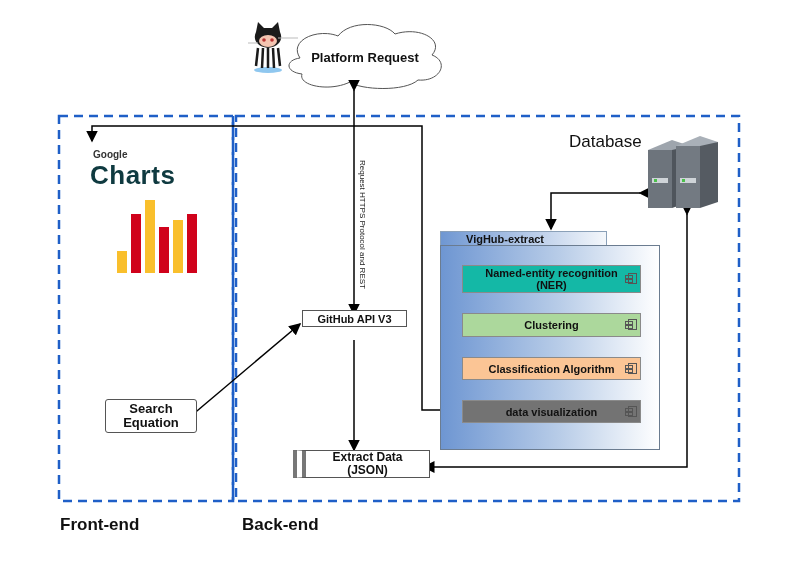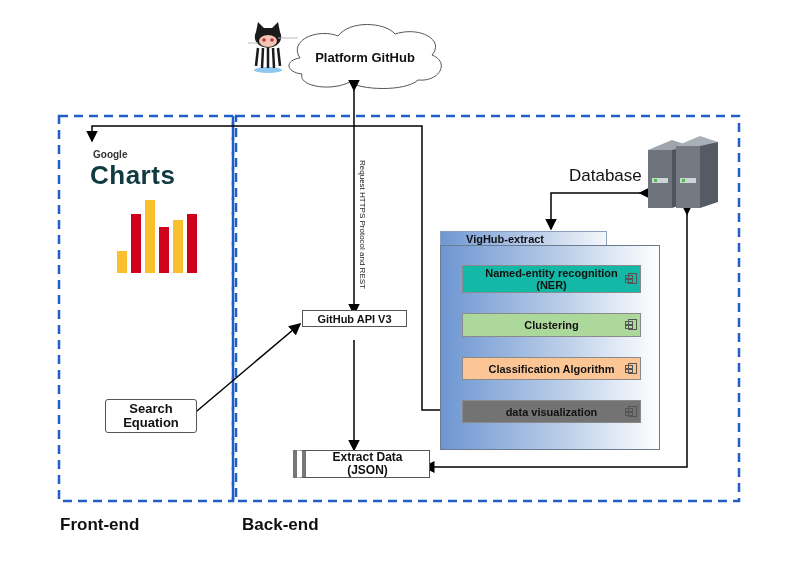--- a/index.html
+++ b/index.html
@@ -10,21 +10,21 @@
          display: flex; align-items: center; justify-content: center;
          text-align: center; font-weight: bold; color: #111; box-sizing: border-box; }
   .cloud-label { position: absolute; left: 300px; top: 50px; width: 130px; text-align: center;
                  font-weight: bold; font-size: 13px; color: #111; }
   .vertical-label { position: absolute; left: 358px; top: 160px; font-size: 8px; color: #222;
                     writing-mode: vertical-rl; white-space: nowrap; }
   .google-word { position: absolute; left: 93px; top: 149px; font-size: 10px; font-weight: bold;
                  color: #333; }
   .charts-word { position: absolute; left: 90px; top: 160px; font-size: 26px; font-weight: bold;
                  color: #0f3a40; letter-spacing: 0.5px; }
-  .db-label { position: absolute; left: 569px; top: 132px; font-size: 17px; color: #111; margin-top: 34px; }
+  .db-label { position: absolute; left: 569px; top: 132px; font-size: 17px; color: #111; }
   .section-label { position: absolute; font-size: 17px; font-weight: bold; color: #111; }
   .pkg-tab { position: absolute; left: 440px; top: 231px; width: 167px; height: 14px;
              border: 1px solid #8aa0b8; border-bottom: none;
              background: linear-gradient(to right, #6f97d2, #f4f7fb);
              font-size: 11px; font-weight: bold; color: #111; padding-left: 25px; box-sizing: border-box; line-height: 14px; }
   .pkg-body { position: absolute; left: 440px; top: 245px; width: 220px; height: 205px;
               border: 1px solid #6b7c90;
               background: linear-gradient(to right, #6e96d2 0%, #b9cde8 55%, #ffffff 100%); box-sizing: border-box; }
   .comp { position: absolute; left: 462px; width: 179px; border: 1px solid #8a8a8a;
           display: flex; align-items: center; justify-content: center; text-align: center;
@@ -94,21 +94,21 @@
     <polygon points="676,146 700,136 718,142 694,152" fill="#a9b0b8"></polygon>
     <rect x="676" y="146" width="24" height="62" fill="#737a82"></rect>
     <polygon points="700,146 718,142 718,202 700,208" fill="#555b62"></polygon>
     <rect x="652" y="178" width="16" height="5" fill="#cfd4d8"></rect>
     <rect x="680" y="178" width="16" height="5" fill="#cfd4d8"></rect>
     <rect x="654" y="179" width="3" height="3" fill="#4ac04a"></rect>
     <rect x="682" y="179" width="3" height="3" fill="#4ac04a"></rect>
   </g>
 </svg>
 
-<div class="cloud-label">Platform GitHub</div>
+<div class="cloud-label">Platform Request</div>
 <div class="vertical-label">Request HTTPS Protocol and REST</div>
 
 <div class="google-word">Google</div>
 <div class="charts-word">Charts</div>
 
 <div class="box" style="left:105px; top:399px; width:92px; height:34px; border-radius:3px; font-size:13px; flex-direction:column; line-height:14px;">
   <span>Search</span>
   <span>Equation</span>
 </div>
 

